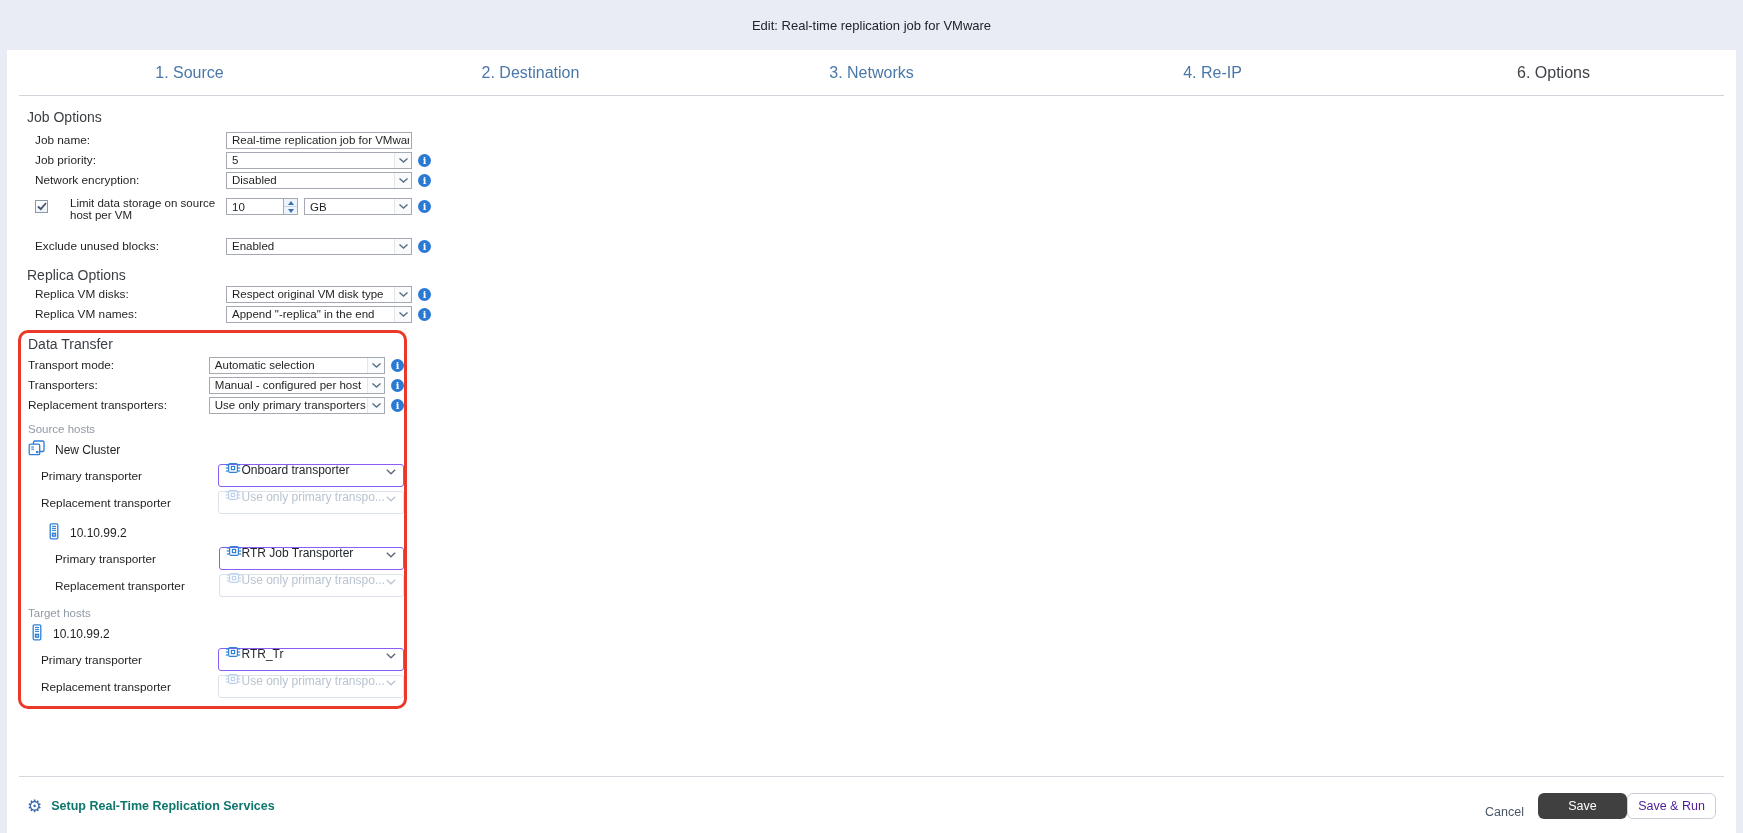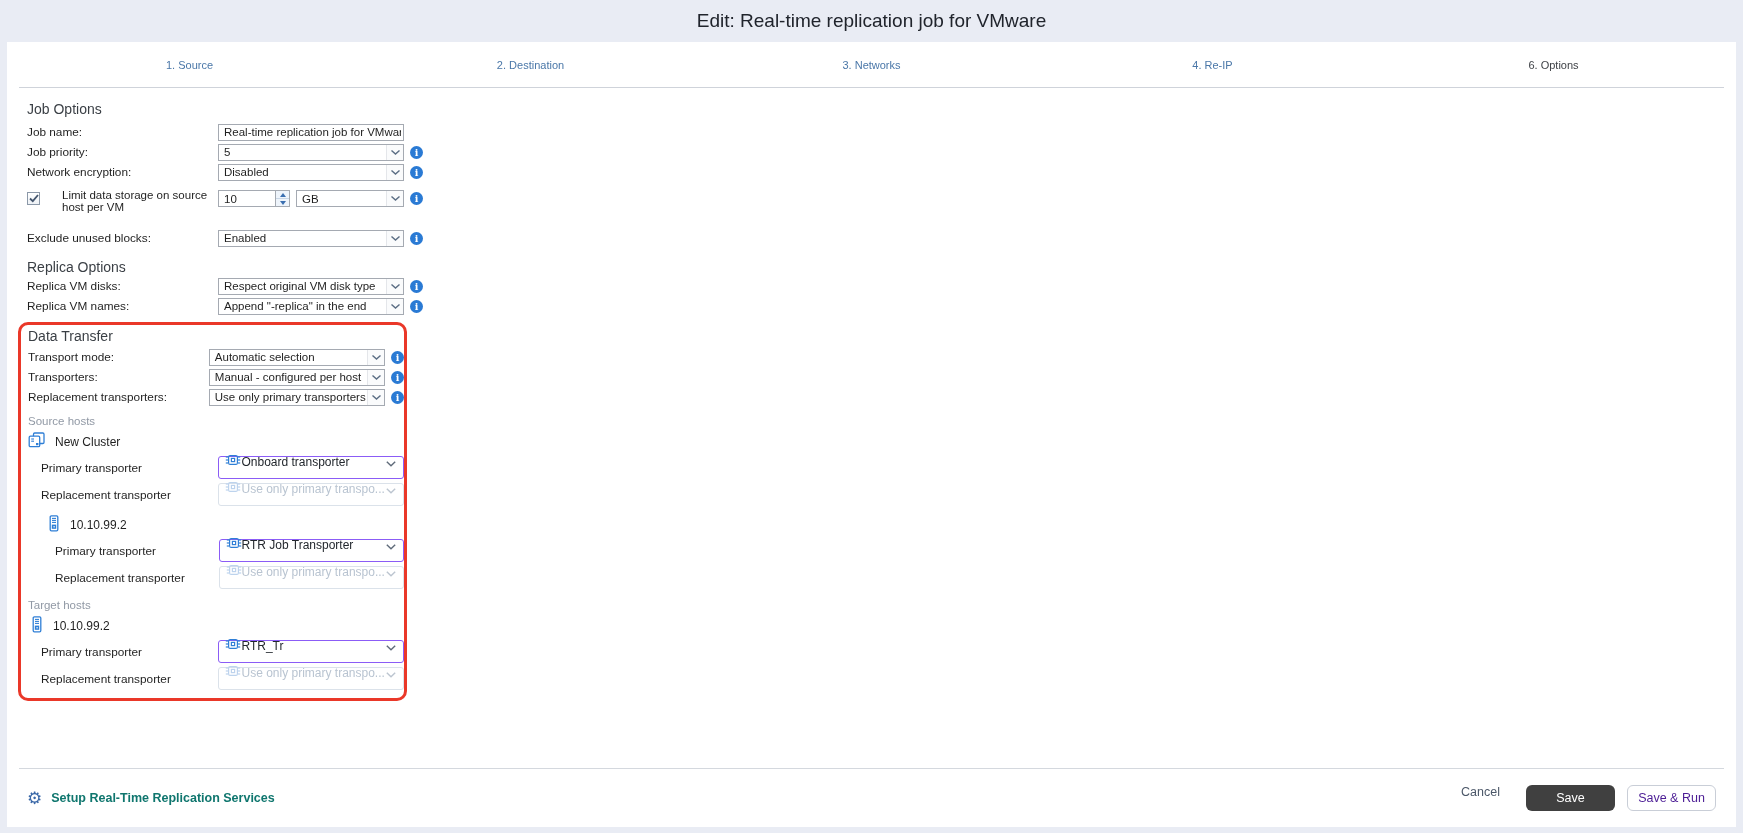--- a/index.html
+++ b/index.html
@@ -1,32 +1,32 @@
 <!DOCTYPE html>
 <html><head>
 <meta charset="utf-8">
 <style>
   * { margin:0; padding:0; box-sizing:border-box; }
   html,body { width:1743px; height:833px; overflow:hidden; }
   body { background:#e9ecf4; font-family:"Liberation Sans","DejaVu Sans",sans-serif; }
 
-  .titlebar { height:42px; display:flex; align-items:center; justify-content:center;
-              font-size:19px; color:#20242c; }
+  .titlebar { height:50px; display:flex; align-items:center; justify-content:center;
+              font-size:13px; color:#20242c; }
 
   .panel { position:relative; margin:0 7px 3px 7px; height:785px; background:#fff; }
 
   .tabs { display:flex; height:46px; margin:0 12px; border-bottom:1px solid #cfd3da; }
   .tab { flex:1; display:flex; align-items:center; justify-content:center;
-         font-size:11px; color:#4a77a8; cursor:pointer; }
+         font-size:16px; color:#4a77a8; cursor:pointer; }
   .tab.active { color:#3f4247; }
 
   h2.section { font-size:14px; font-weight:400; color:#3a3f45; margin:12px 0 0 20px;
                height:18px; line-height:18px; }
 
-  .frow { display:flex; align-items:center; height:20px; margin-left:20px; }
+  .frow { display:flex; align-items:center; height:20px; margin-left:28px; }
   .flabel { width:191px; font-size:11.8px; color:#1f1f1f; }
 
   .text-input { width:186px; height:17px; border:1px solid #a5aab2; background:#fff;
                 font:11.5px "Liberation Sans",sans-serif; color:#1f1f1f; padding:0 2px 0 5px; }
 
   .select-classic { width:186px; height:17px; border:1px solid #a5aab2; background:#fff;
                     display:flex; align-items:center; cursor:pointer; }
   .select-classic .sel-text { flex:1; padding-left:5px; font-size:11.5px; color:#1f1f1f;
                               white-space:nowrap; overflow:hidden; }
   .sel-arrow { width:17px; height:100%; border-left:1px solid #e4e6ea; background:#fafbfc;
@@ -82,21 +82,21 @@
   .select-custom.disabled .sel-text { color:#b9c4d1; }
   .select-custom.disabled .chip-icon svg * { stroke:#bdd3ed; }
   .select-custom.disabled .chev svg * { stroke:#bcc5d0; }
 
   .footer { position:absolute; left:12px; right:12px; bottom:0; height:59px;
             border-top:1px solid #d4d8de; display:flex; align-items:center;
             justify-content:space-between; padding:0 8px; }
   .footer-left { display:flex; align-items:center; gap:9px; }
   .gear { font-family:"DejaVu Sans",sans-serif; font-size:17px; color:#3a68a8; line-height:1; }
   .setup-link { font-size:12.5px; font-weight:bold; color:#0f766e; cursor:pointer; }
-  .footer-right { display:flex; align-items:flex-start; gap:12px; }
+  .footer-right { display:flex; align-items:flex-end; }
   .cancel { font-size:12.5px; color:#4c5869; margin-right:14px; cursor:pointer; }
   .btn { width:89px; height:26px; border-radius:6px; font-size:12.5px; cursor:pointer;
          display:flex; align-items:center; justify-content:center; border:none;
          font-family:inherit; }
   .btn-primary { background:#404040; color:#fff; }
   .btn-secondary { background:#fff; color:#4c1d95; border:1px solid #c9ced7; }
 </style>
 </head>
 <body>
 

